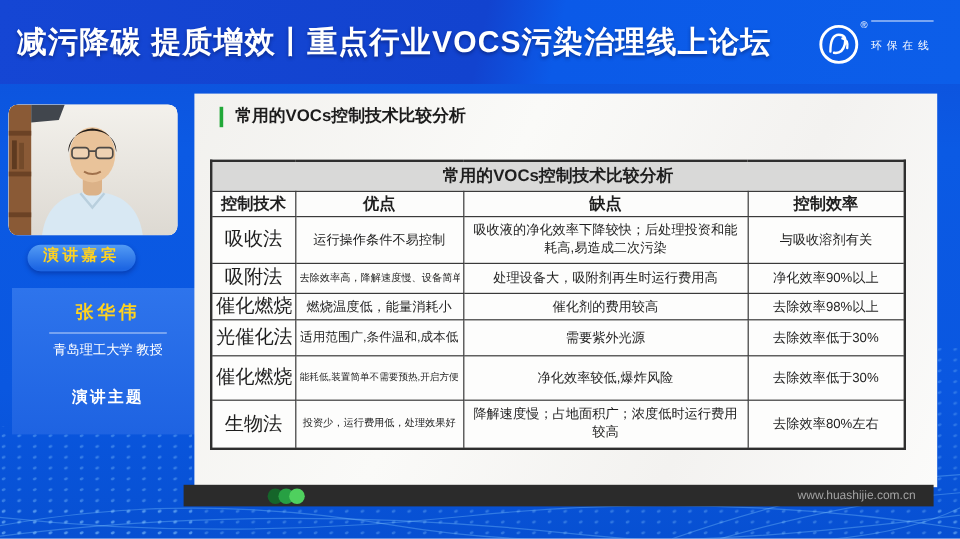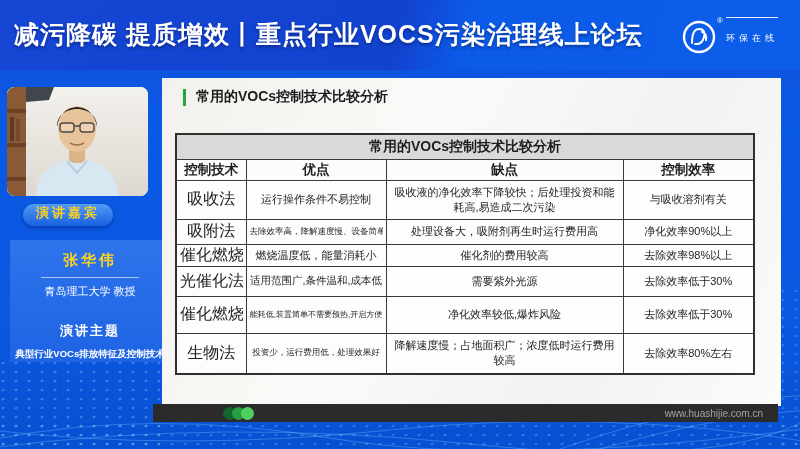--- a/index.html
+++ b/index.html
@@ -146,21 +146,20 @@
 
   <div class="badge">
     <span>演讲嘉宾</span>
   </div>
 
   <div class="info-card">
     <div class="speaker-name">张华伟</div>
     <div class="card-divider"></div>
     <div class="speaker-affiliation">青岛理工大学 教授</div>
     <div class="topic-label">演讲主题</div>
-    <div class="topic-text">典型行业VOCs排放特征及控制技术</div>
   </div>
 
   <div class="slide">
     <div class="slide-header">
       <span class="slide-sep"></span>
       <span class="slide-subtitle">常用的VOCs控制技术比较分析</span>
     </div>
 
     <table class="cmp">
       <colgroup>

